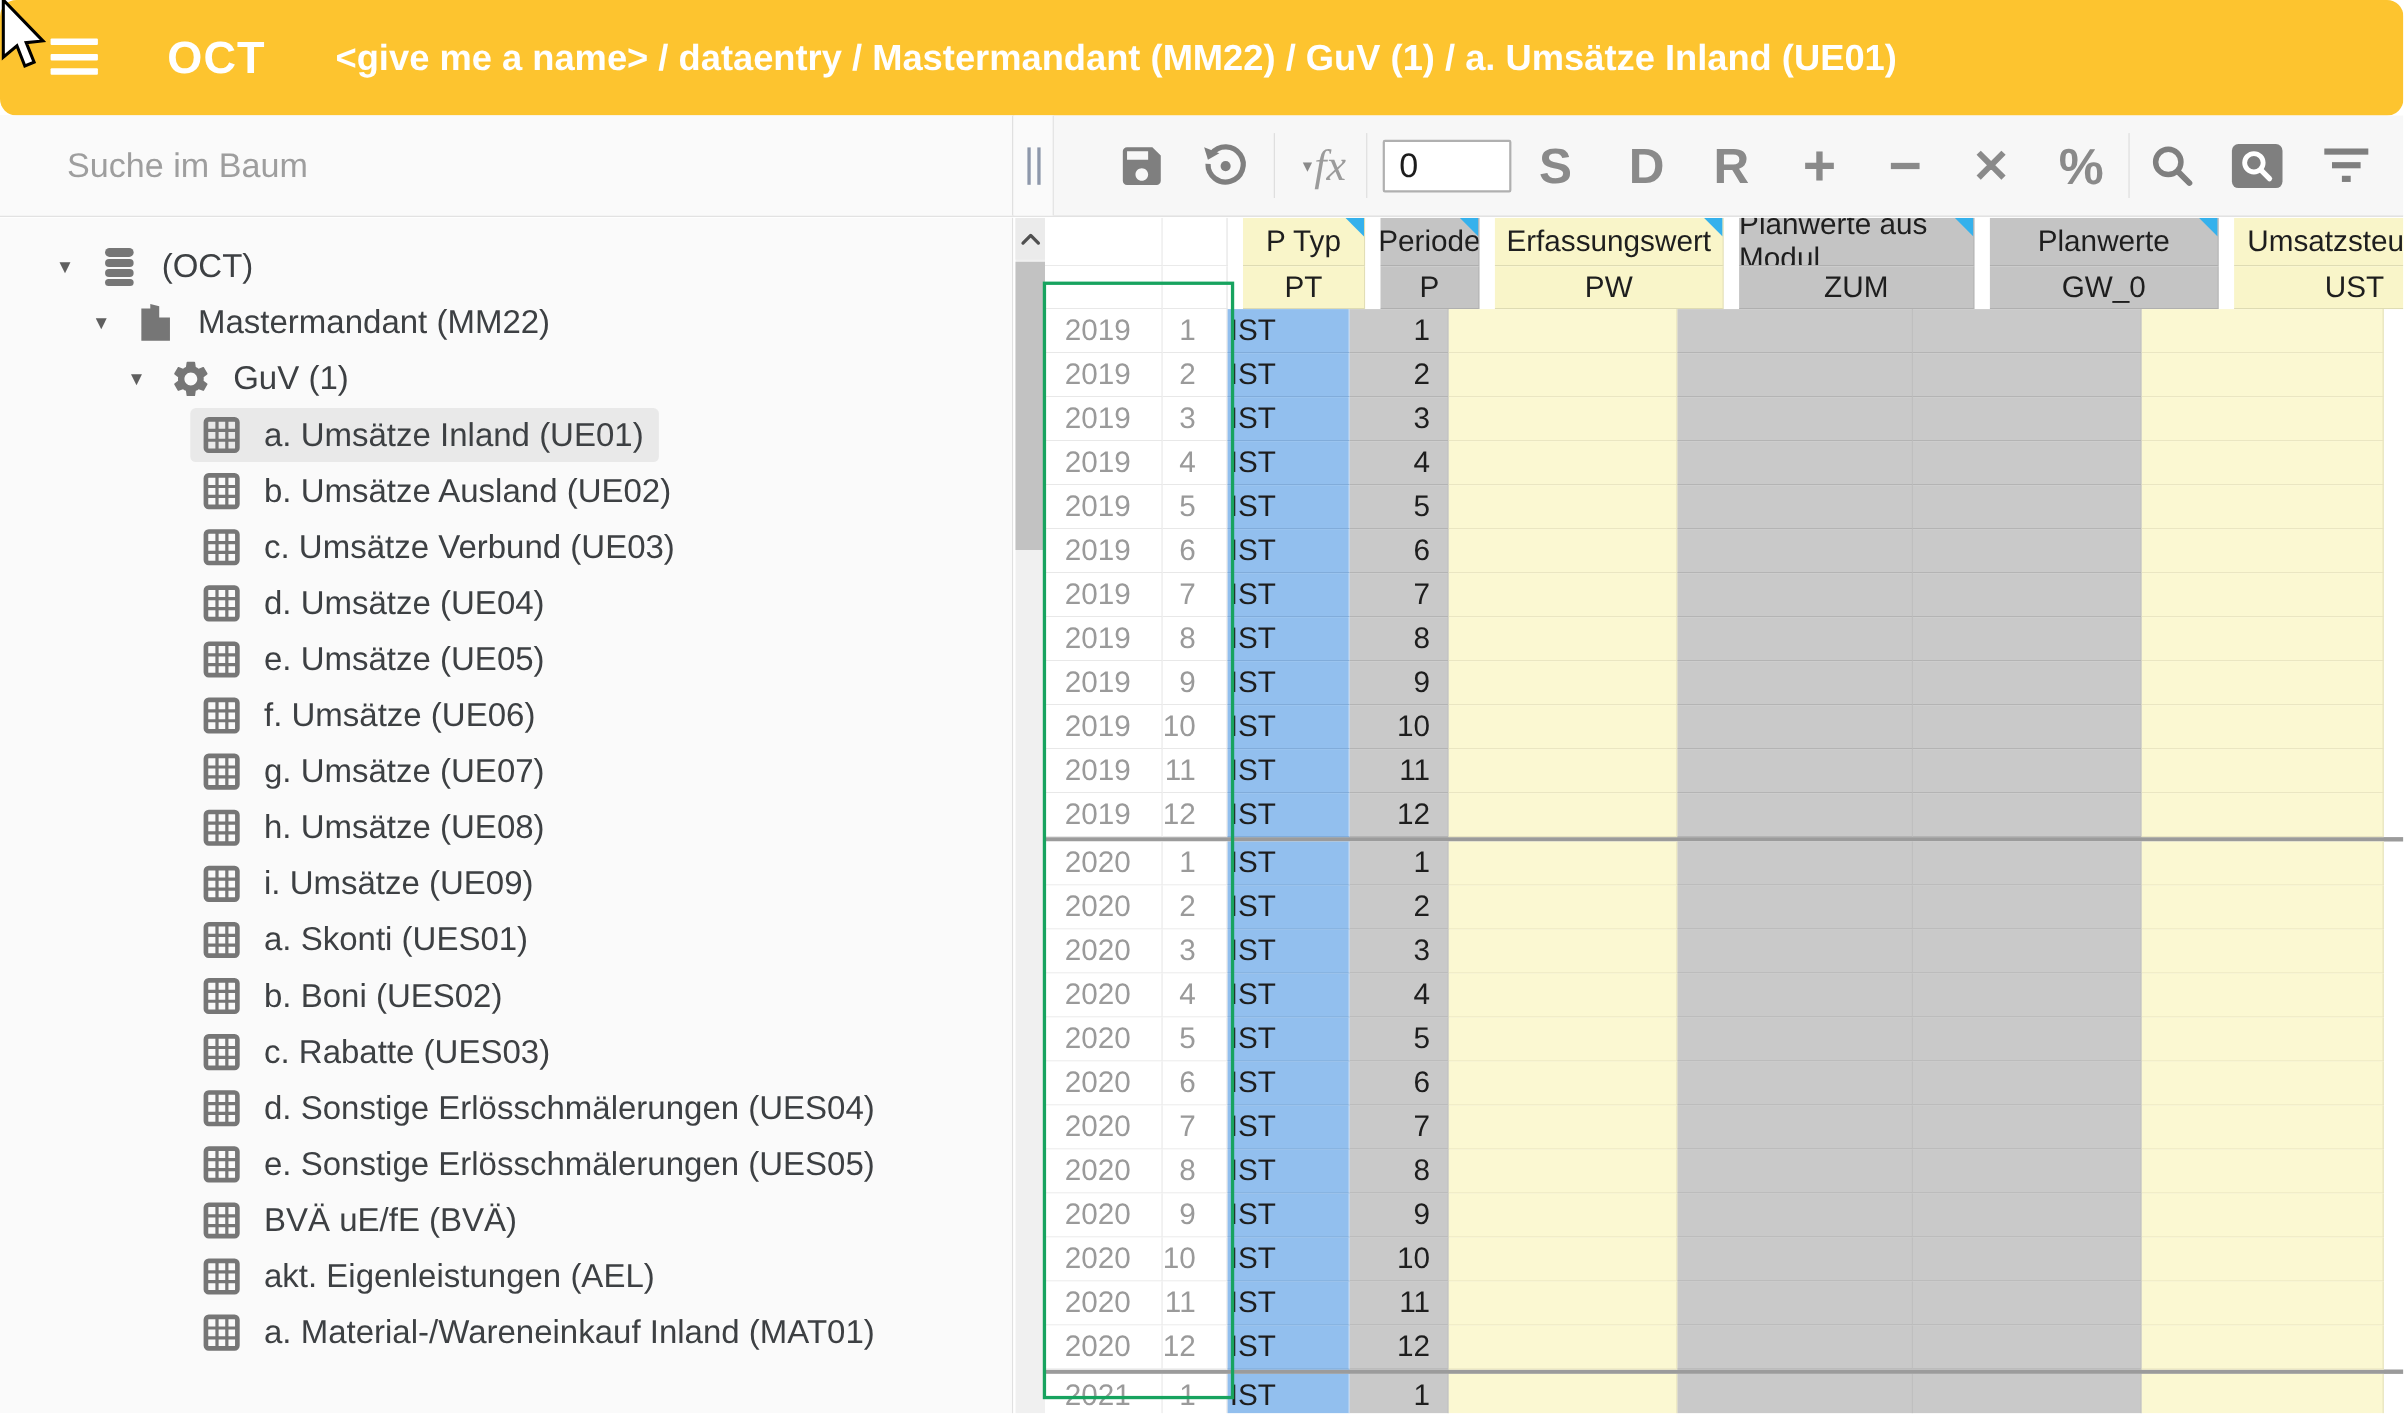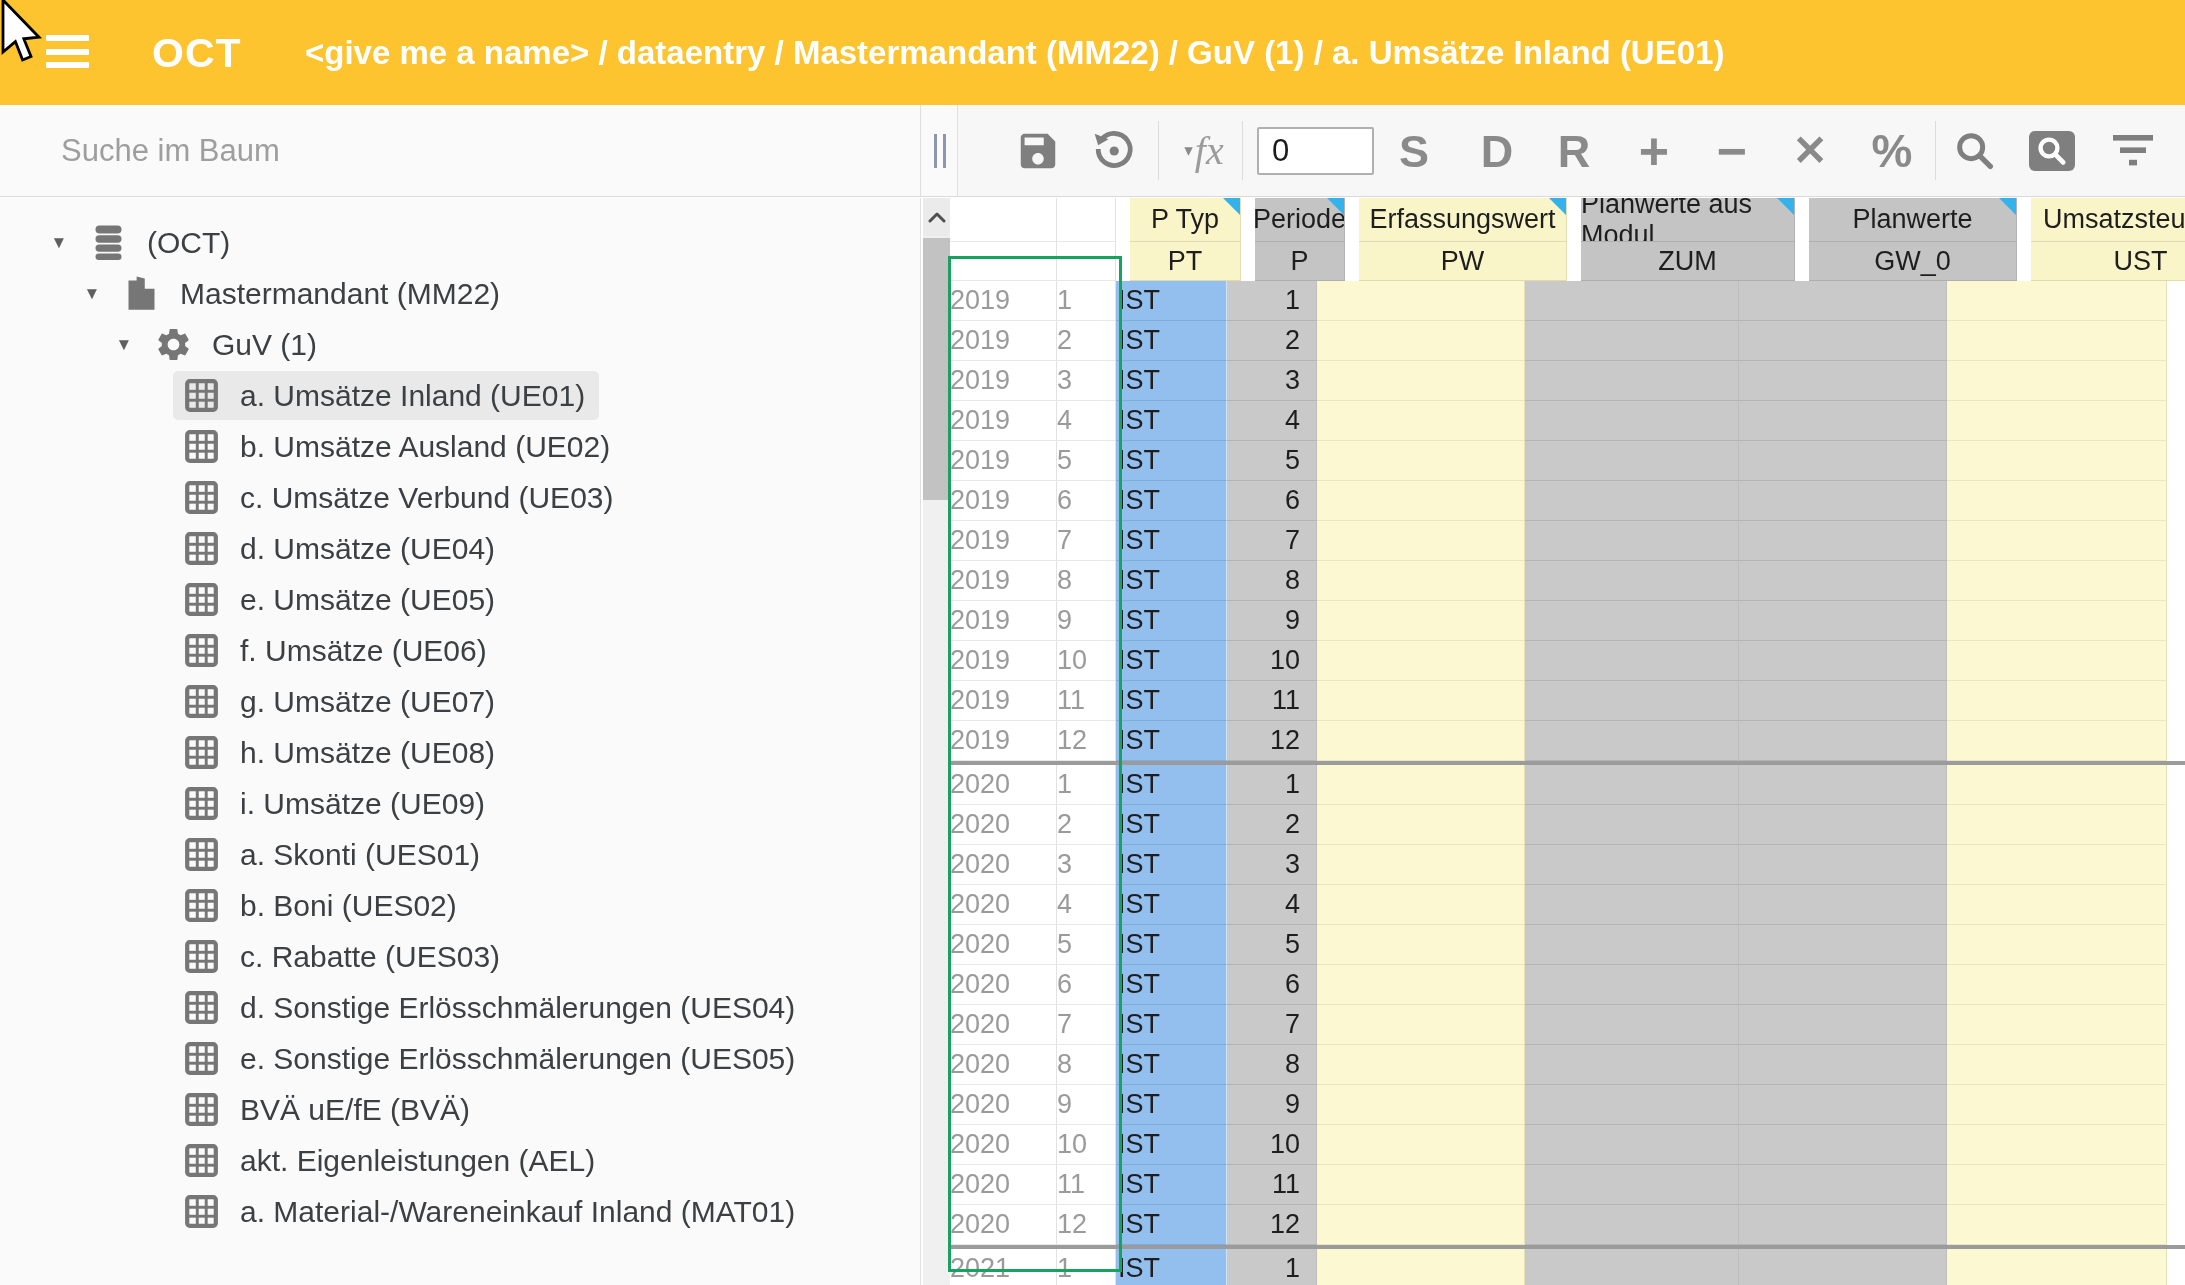--- a/index.html
+++ b/index.html
@@ -8,21 +8,21 @@
     --head-yellow:#f9f5c9; --head-gray:#c4c4c4; --sep:#9b9b9b;
     --tool-icon:#7f7f7f;
   }
   *{box-sizing:border-box;margin:0;padding:0}
   html,body{width:2185px;height:1285px;overflow:hidden;background:#fff;
     font-family:"Liberation Sans","DejaVu Sans",sans-serif;}
   .app{position:relative;width:2185px;height:1285px;overflow:hidden;background:#fff}
 
   
   .topbar{position:absolute;left:0;top:0;width:100%;height:105px;background:var(--topbar);
-    display:flex;align-items:center;}
+    display:flex;align-items:center;border-radius:15px;}
   .burger{position:absolute;left:46px;top:33px;width:43px;height:37px;background:none;border:none;cursor:pointer;
     display:flex;flex-direction:column;justify-content:space-between;padding:2px 0;}
   .burger span{display:block;height:6px;width:100%;background:#fff;border-radius:1px}
   .app-title{position:absolute;left:152px;top:50%;transform:translateY(-50%);
     color:#fff;font-size:41px;font-weight:700;letter-spacing:1px;}
   .breadcrumb{position:absolute;left:305px;top:50%;transform:translateY(-50%);
     color:#fff;font-size:33px;font-weight:600;white-space:nowrap;}
   .cursor{position:absolute;left:1px;top:0;z-index:50;pointer-events:none}
 
   
@@ -78,21 +78,21 @@
   .srow.h2{height:39px}
   .srow.body{height:40px}
   .cell{position:relative;flex:none;display:flex;align-items:center;overflow:hidden;
     font-size:27px;color:#1e1e1e;border-right:1px solid rgba(0,0,0,0.09);border-bottom:1px solid rgba(0,0,0,0.10);}
   .c-year{width:107px}.c-period{width:59px}.c-ptyp{width:111px}.c-periode{width:90px}
   .c-pw{width:208px}.c-zum{width:214px}.c-gw{width:208px}.c-ust{width:220px}
   .cell.head{justify-content:center;font-size:27px;margin-left:14px;}
   .cell.yellow.head{background:var(--head-yellow);}
   .cell.gray.head{background:var(--head-gray);}
   .cell.rowhead{background:#fff;border-right:1px solid #e2e2e2;border-bottom:1px solid #e8e8e8;
-    justify-content:flex-start;color:#9a9a9a;padding-right:28px;}
+    justify-content:flex-end;color:#9a9a9a;padding-right:28px;}
   .srow.h1 .cell.rowhead,.srow.h2 .cell.rowhead{background:#fff;}
   .corner{position:absolute;top:0;right:0;width:0;height:0;
     border-top:17px solid var(--triangle);border-left:17px solid transparent;}
   .cell.b-yellow{background:var(--cell-yellow);border-right:1px solid #e4e0ba;border-bottom:1px solid #eae6c2;}
   .cell.b-gray{background:var(--cell-gray);border-right:1px solid #bdbdbd;border-bottom:1px solid #b4b4b4;
     justify-content:flex-end;padding-right:16px;}
   .cell.b-blue{background:var(--cell-blue);border-right:1px solid #cfe2f6;border-bottom:1px solid #81acda;
     padding-left:2px;}
   .group-sep{width:1278px;height:4px;background:var(--sep);}
 

